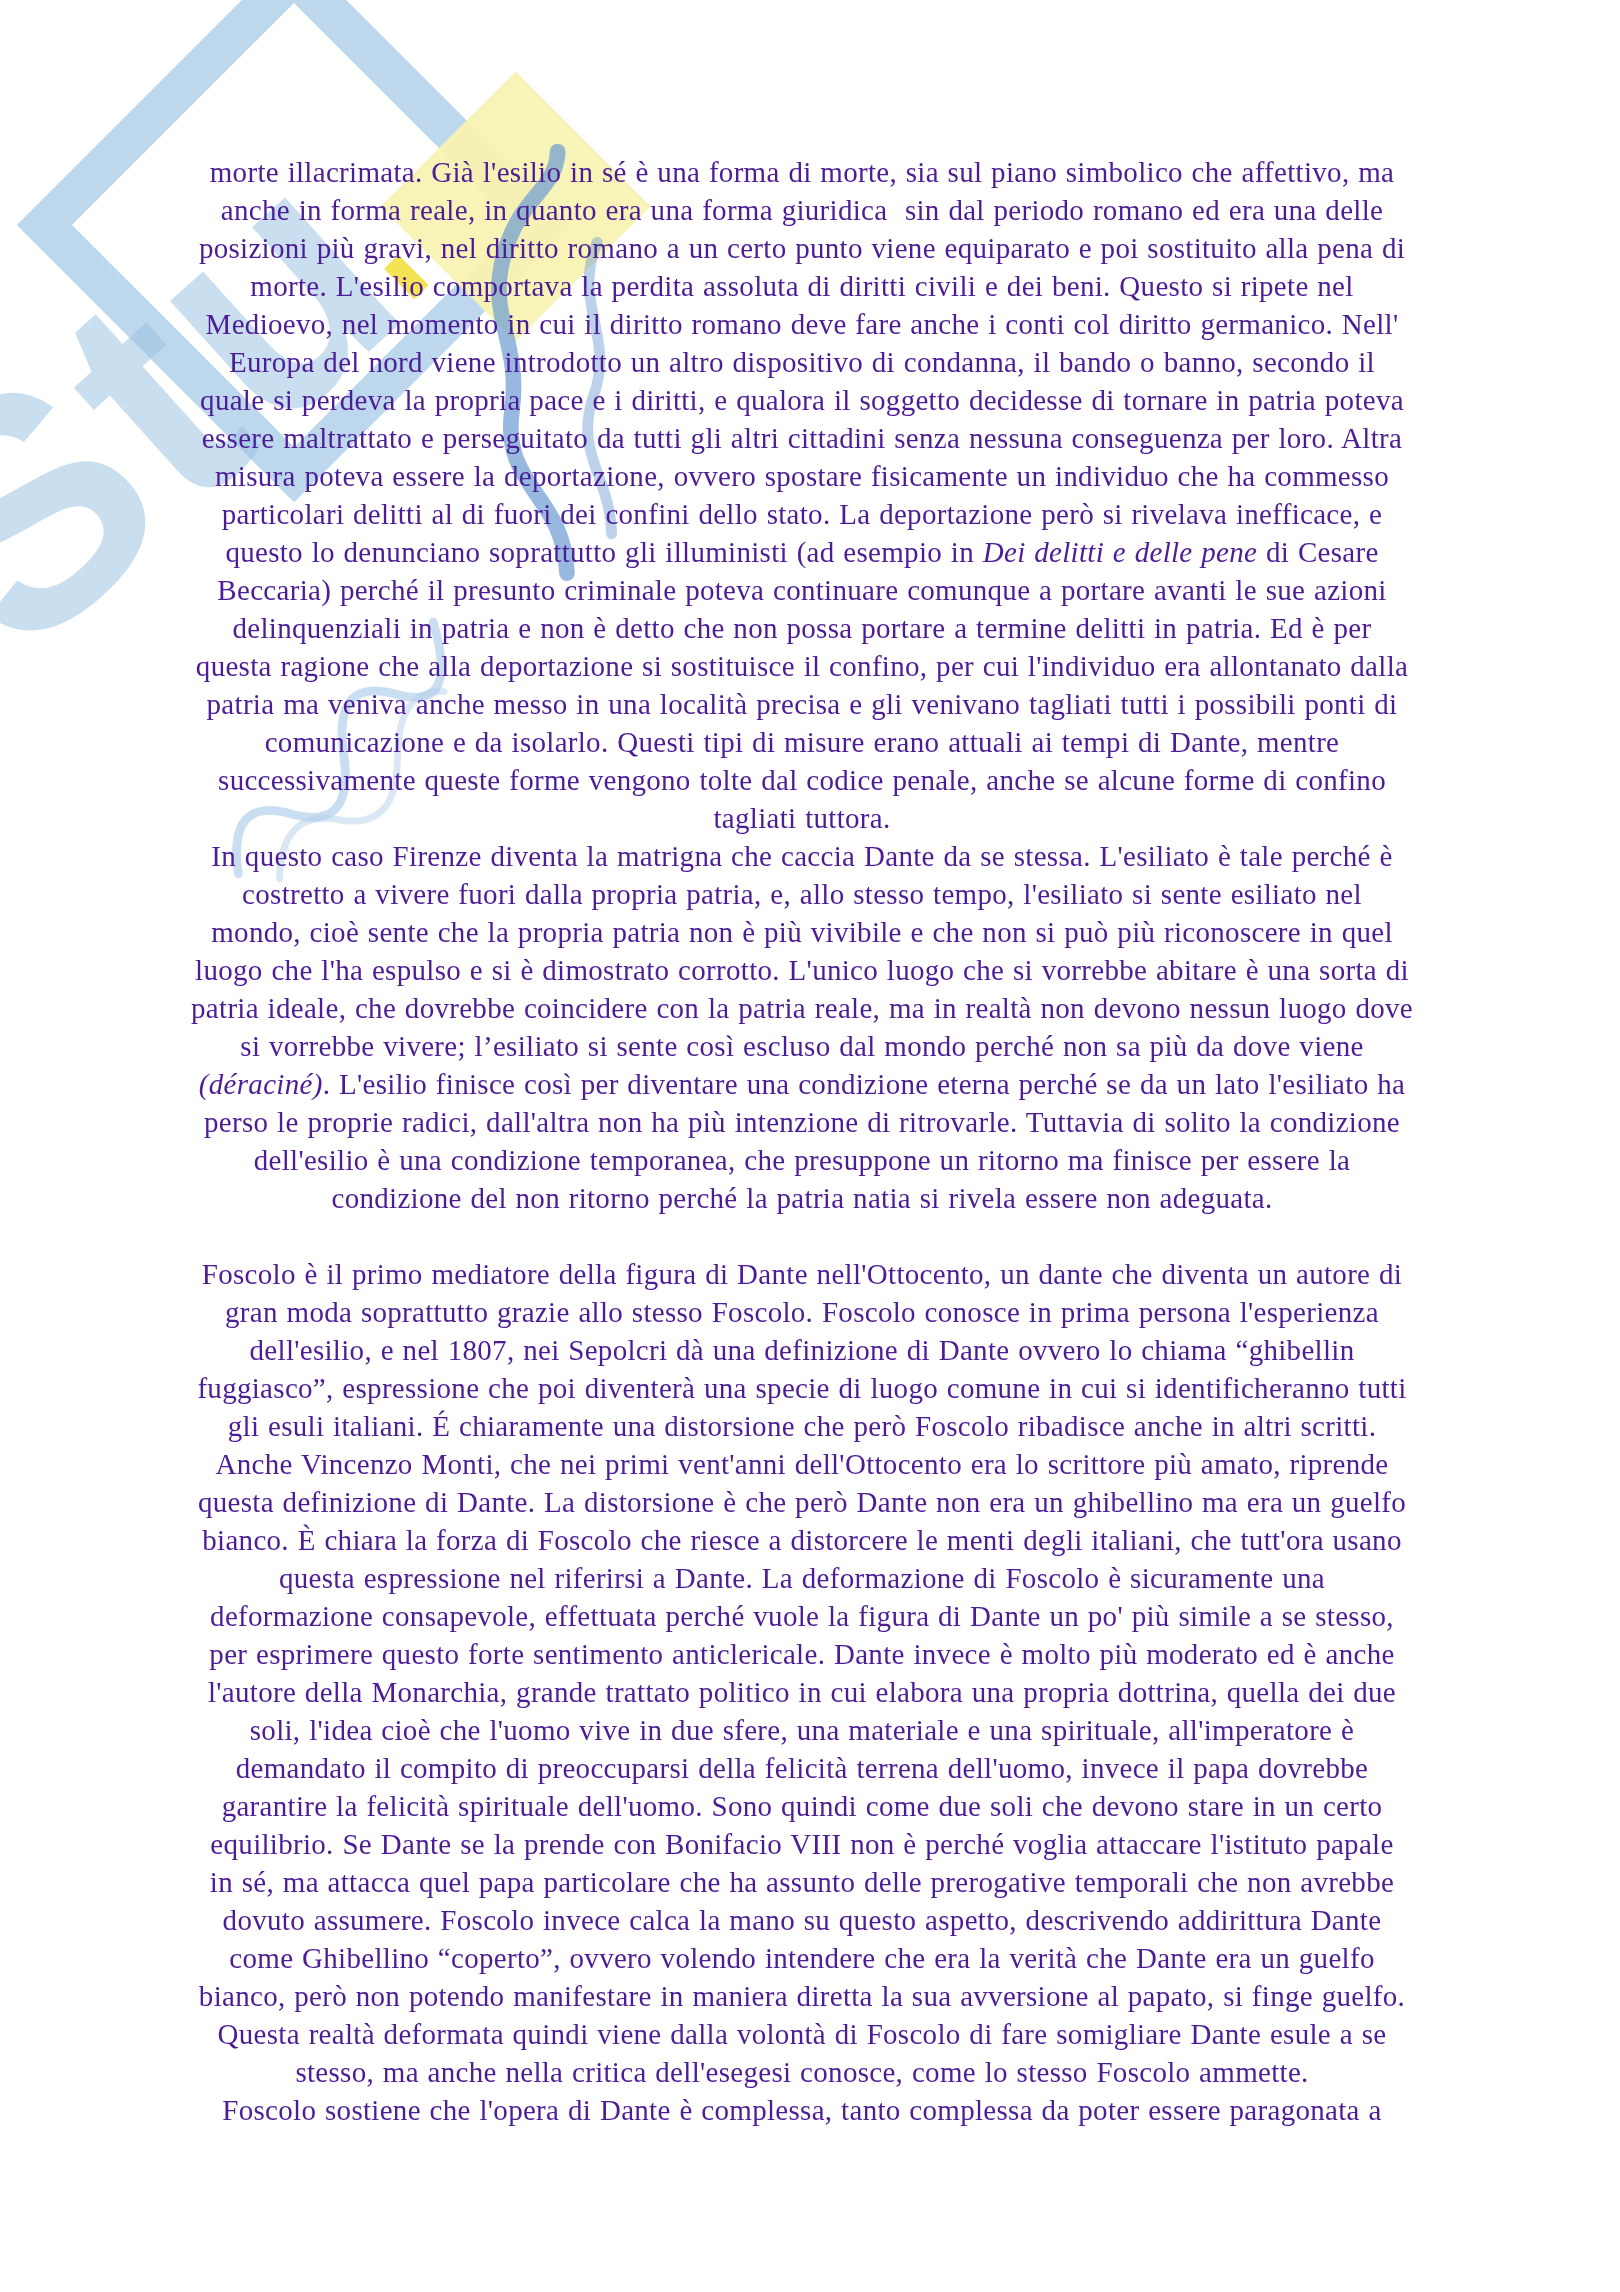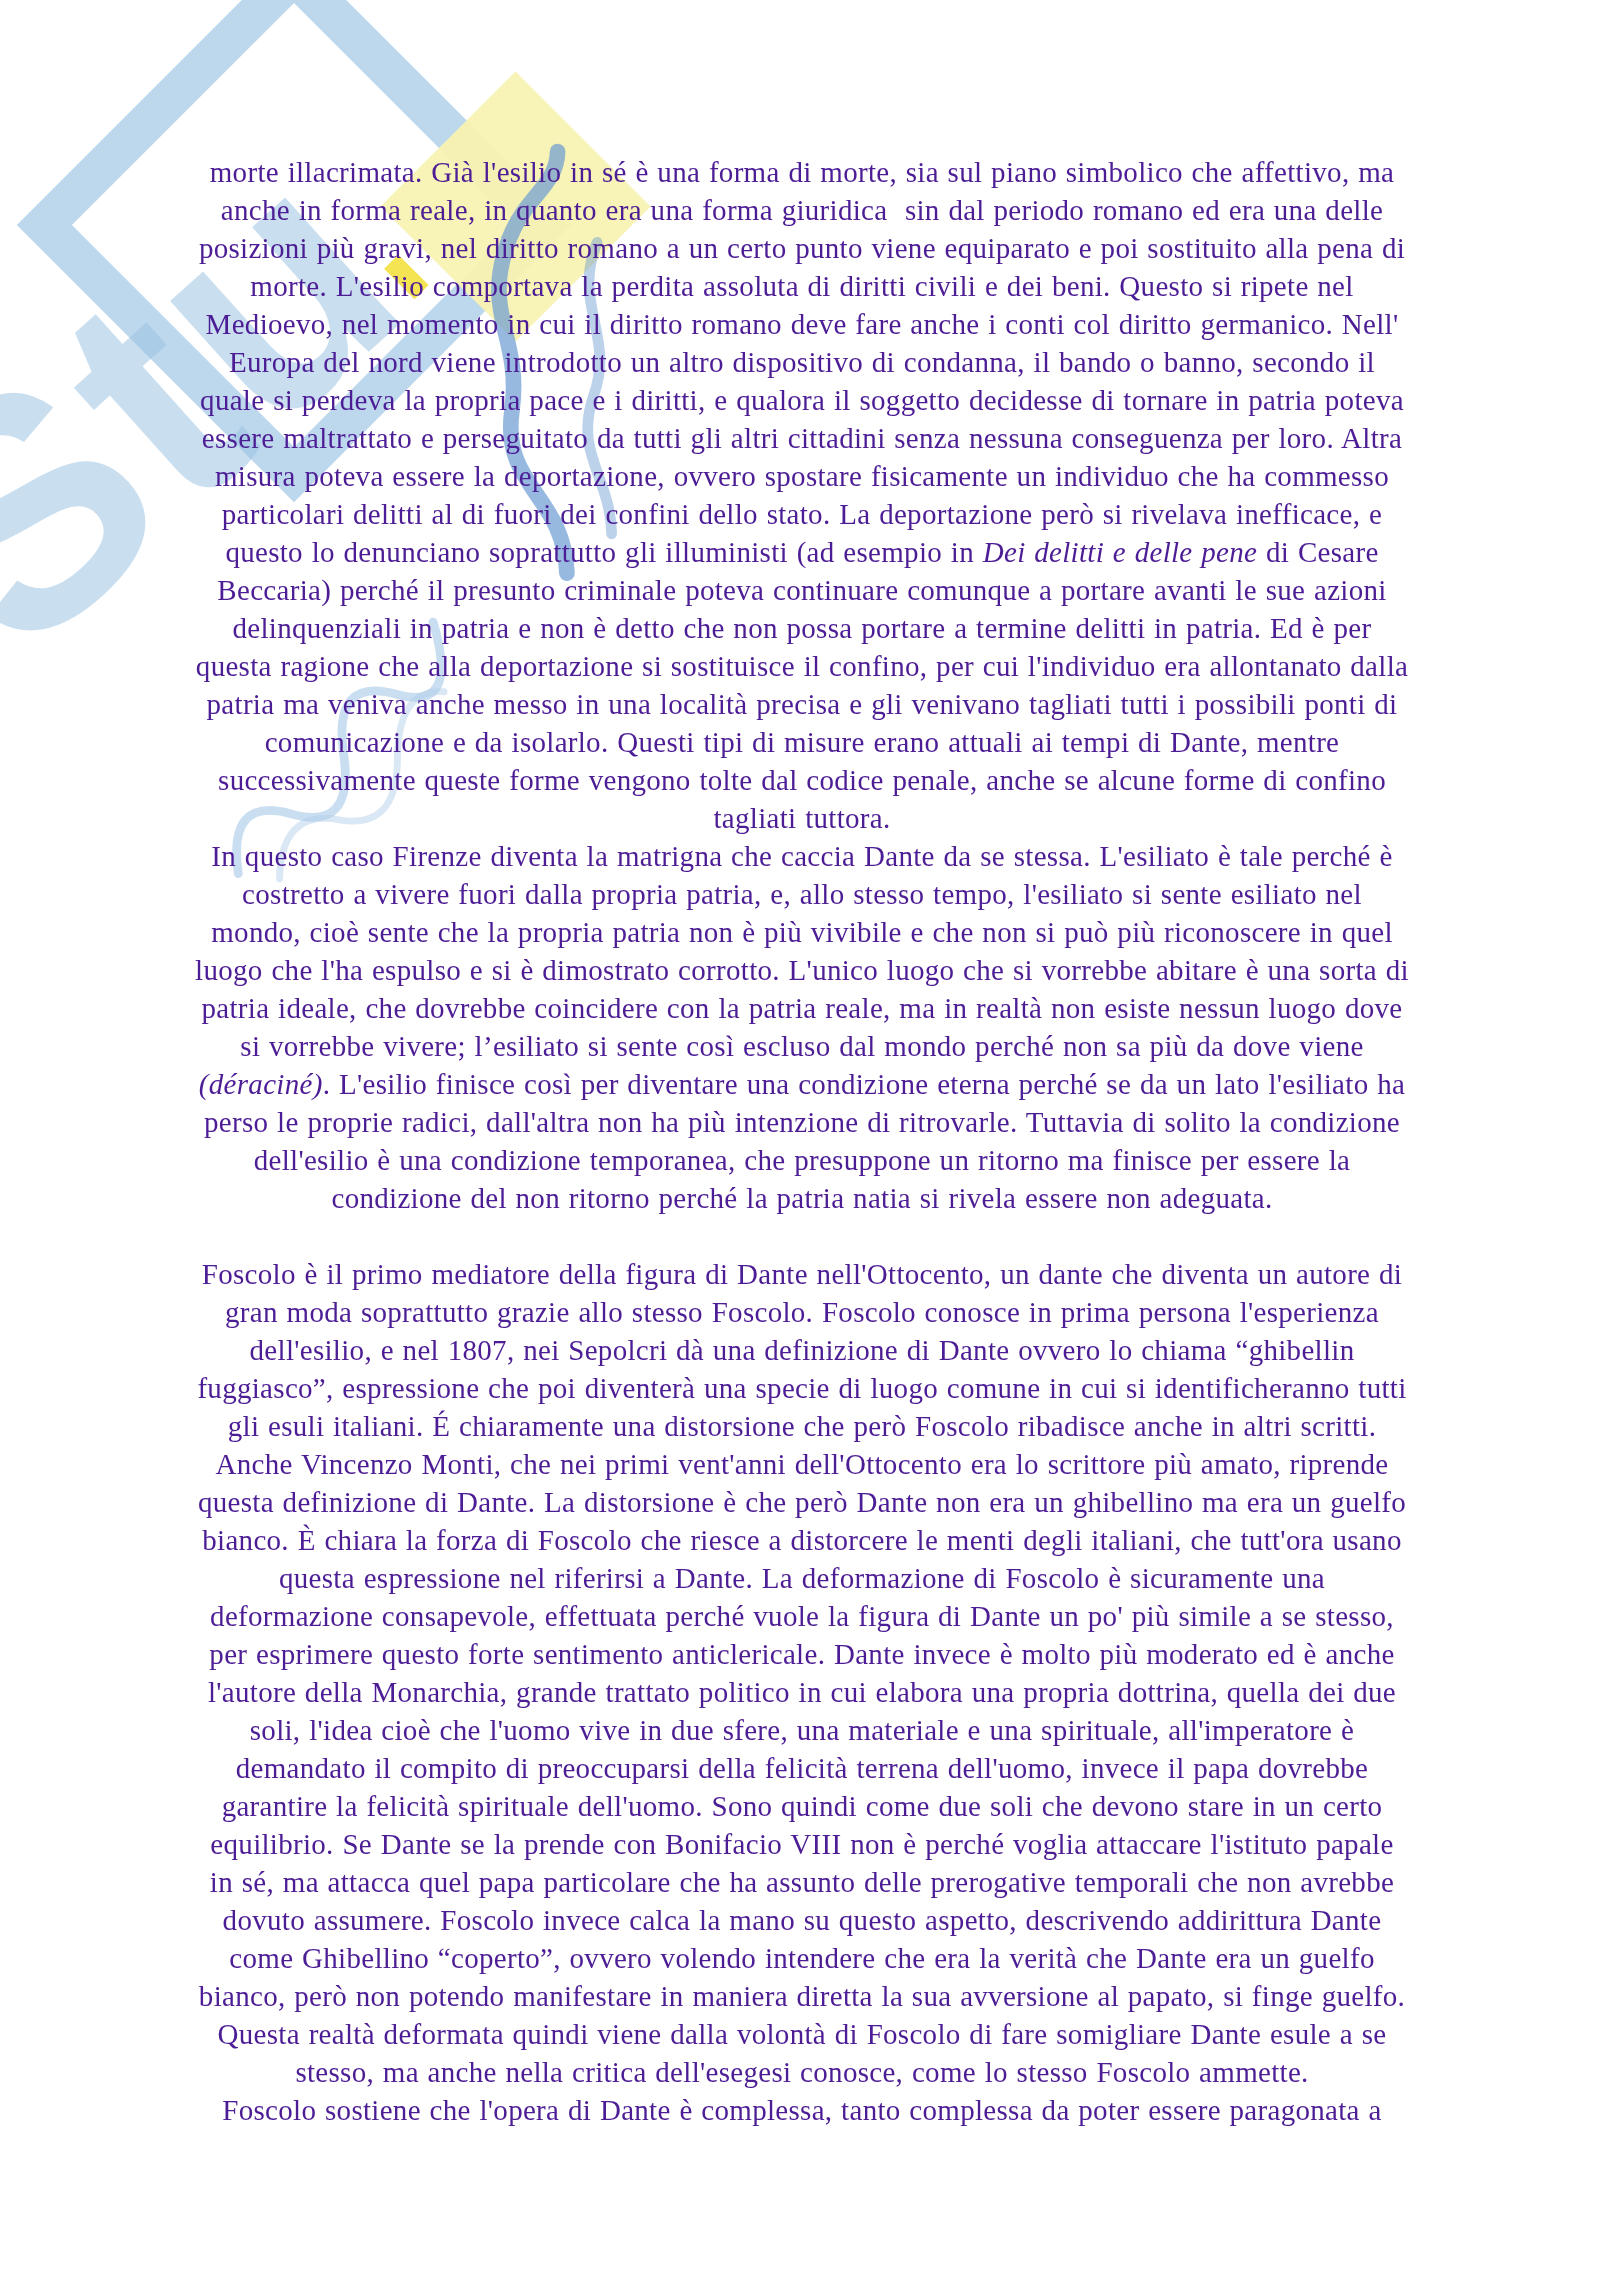--- a/index.html
+++ b/index.html
@@ -113,21 +113,21 @@
         <div class="line"><span>patria ma veniva anche messo in una località precisa e gli venivano tagliati tutti i possibili ponti di</span></div>
         <div class="line"><span>comunicazione e da isolarlo. Questi tipi di misure erano attuali ai tempi di Dante, mentre</span></div>
         <div class="line"><span>successivamente queste forme vengono tolte dal codice penale, anche se alcune forme di confino</span></div>
         <div class="line"><span>tagliati tuttora.</span></div>
       </div>
       <div class="paragraph">
         <div class="line"><span>In questo caso Firenze diventa la matrigna che caccia Dante da se stessa. L'esiliato è tale perché è</span></div>
         <div class="line"><span>costretto a vivere fuori dalla propria patria, e, allo stesso tempo, l'esiliato si sente esiliato nel</span></div>
         <div class="line"><span>mondo, cioè sente che la propria patria non è più vivibile e che non si può più riconoscere in quel</span></div>
         <div class="line"><span>luogo che l'ha espulso e si è dimostrato corrotto. L'unico luogo che si vorrebbe abitare è una sorta di</span></div>
-        <div class="line"><span>patria ideale, che dovrebbe coincidere con la patria reale, ma in realtà non esiste nessun luogo dove</span></div>
+        <div class="line"><span>patria ideale, che dovrebbe coincidere con la patria reale, ma in realtà non devono nessun luogo dove</span></div>
         <div class="line"><span>si vorrebbe vivere; l’esiliato si sente così escluso dal mondo perché non sa più da dove viene</span></div>
         <div class="line"><em>(déraciné)</em><span>. L'esilio finisce così per diventare una condizione eterna perché se da un lato l'esiliato ha</span></div>
         <div class="line"><span>perso le proprie radici, dall'altra non ha più intenzione di ritrovarle. Tuttavia di solito la condizione</span></div>
         <div class="line"><span>dell'esilio è una condizione temporanea, che presuppone un ritorno ma finisce per essere la</span></div>
         <div class="line"><span>condizione del non ritorno perché la patria natia si rivela essere non adeguata.</span></div>
       </div>
       <div class="paragraph gap-before">
         <div class="line"><span>Foscolo è il primo mediatore della figura di Dante nell'Ottocento, un dante che diventa un autore di</span></div>
         <div class="line"><span>gran moda soprattutto grazie allo stesso Foscolo. Foscolo conosce in prima persona l'esperienza</span></div>
         <div class="line"><span>dell'esilio, e nel 1807, nei Sepolcri dà una definizione di Dante ovvero lo chiama “ghibellin</span></div>

